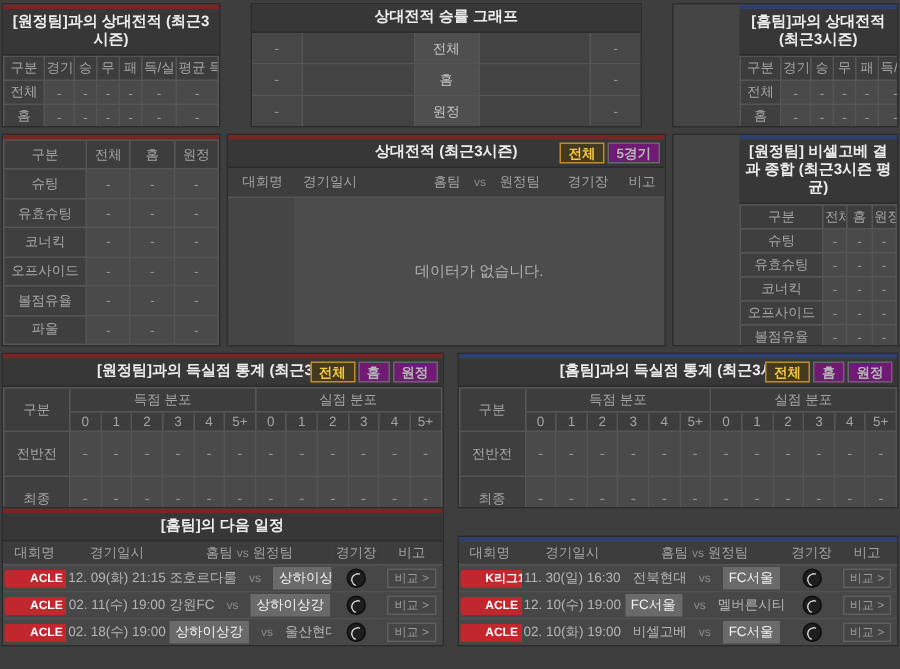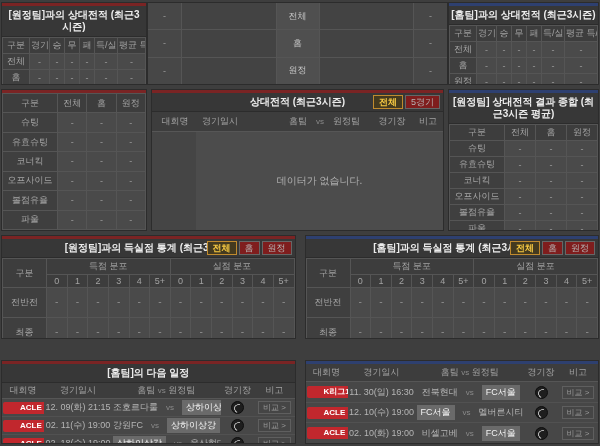--- a/index.html
+++ b/index.html
@@ -4,45 +4,45 @@
 <style>
   * { box-sizing: border-box; }
   html,body { margin:0; padding:0; }
   body {
     width:600px; height:446px; overflow:hidden;
     background:#3e3e3e;
     font-family:"Liberation Sans","DejaVu Sans",sans-serif;
   }
   #page { width:600px; height:446px; padding:2px 1px; display:flex; flex-direction:column; }
   .prow { display:flex; }
-  .prow1 { height:83px; gap:0; margin-bottom:4px;justify-content:center; }
+  .prow1 { height:83px; gap:20px; margin-bottom:4px;justify-content:center; }
   .prow2 { height:142px; gap:4px; margin-bottom:4px; }
   .prow3 { height:104px; gap:9px; }
-  .prow4 { height:84px; gap:9px; margin-top:21px; }
+  .prow4 { height:84px; gap:9px; margin-top:8px;align-items:flex-end; }
 
   .panel { background:#454545; border:1px solid #2c2c2c; display:flex; flex-direction:column; overflow:hidden; }
   .w-s1 { width:146px; flex:0 0 146px; }
   .w-mid { flex:1; }
-  .w-s2 { width:151px; flex:0 0 151px; }
+  .w-s2 { width:151px; flex:0 0 151px;padding-left:44px; }
   .half { flex:1; }
 
   .strip { flex:0 0 3px; height:3px; }
   .strip-red  { background:#7a2424; }
   .strip-blue { background:#2e4070; }
 
   .phead {
     flex:0 0 auto; position:relative;
     background:#373737; border-bottom:1px solid #2c2c2c;
     color:#ececec; font-weight:bold; font-size:10px; line-height:12px;
     text-align:center; padding:3px 2px;
   }
   .filters { position:absolute; right:3px; top:2px; display:flex; gap:2px; }
   .fbtn {
-    font-size:9px; font-weight:normal; line-height:12px; padding:0 5px;
-    background:#7f1d1d; border:1px solid #666; color:#b5b5b5; cursor:pointer;
+    font-size:9px; font-weight:bold; line-height:12px; padding:0 5px;
+    background:#701a75; border:1px solid #666; color:#b5b5b5; cursor:pointer;
   }
   .fbtn.active { background:#443a1f; border-color:#c08a2e; color:#f5c842; font-weight:bold; }
 
   table { border-collapse:collapse; width:100%; table-layout:fixed; flex:1; }
   th,td { border:1px solid #555; font-size:9px; font-weight:normal; text-align:center; padding:1px; overflow:hidden; white-space:nowrap; }
   th { background:#3d3d3d; color:#a3a3a3; }
   td { background:#4a4a4a; color:#9c9c9c; }
   td.rowlabel { background:#3f3f3f; color:#a6a6a6; }
 
   
@@ -138,20 +138,21 @@
           <td>-</td>
           <td>-</td>
           <td>-</td>
         </tr>
 
       </tbody>
         </table>
     </div>
 
     <div class="panel w-mid">
+      <div class="phead">상대전적 승률 그래프</div>
       <div class="graph-body">
         <div class="grow">
           <div class="gval">-</div>
           <div class="gbar"></div>
           <div class="glabel">전체</div>
           <div class="gbar"></div>
           <div class="gval right">-</div>
         </div>
         <div class="grow">
           <div class="gval">-</div>
@@ -302,21 +303,21 @@
           <span>원정팀</span>
         </span>
         <span class="lc lc-venue">경기장</span>
         <span class="lc lc-note">비고</span>
       </div>
       <div class="list-empty">데이터가 없습니다.</div>
     </div>
 
     <div class="panel w-s2">
       <div class="strip strip-blue"></div>
-      <div class="phead">[원정팀] 상대전적 결과 종합 (최근3시즌 평균)</div>
+      <div class="phead">[원정팀] 비셀고베 결과 종합 (최근3시즌 평균)</div>
       <table>
         <colgroup>
             <col style="width:55px">
             <col>
             <col>
             <col>
           </colgroup>
         <tbody>
             <tr>
           <th>구분</th>

